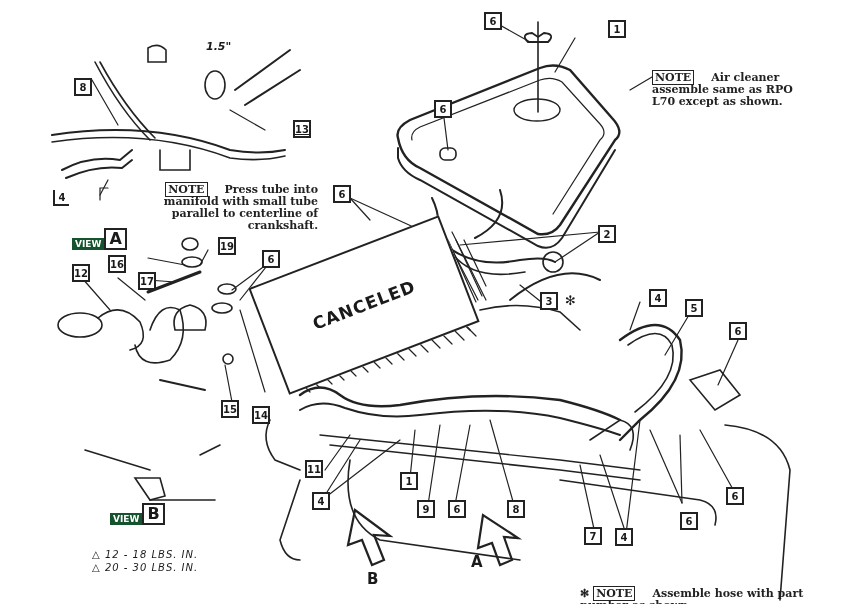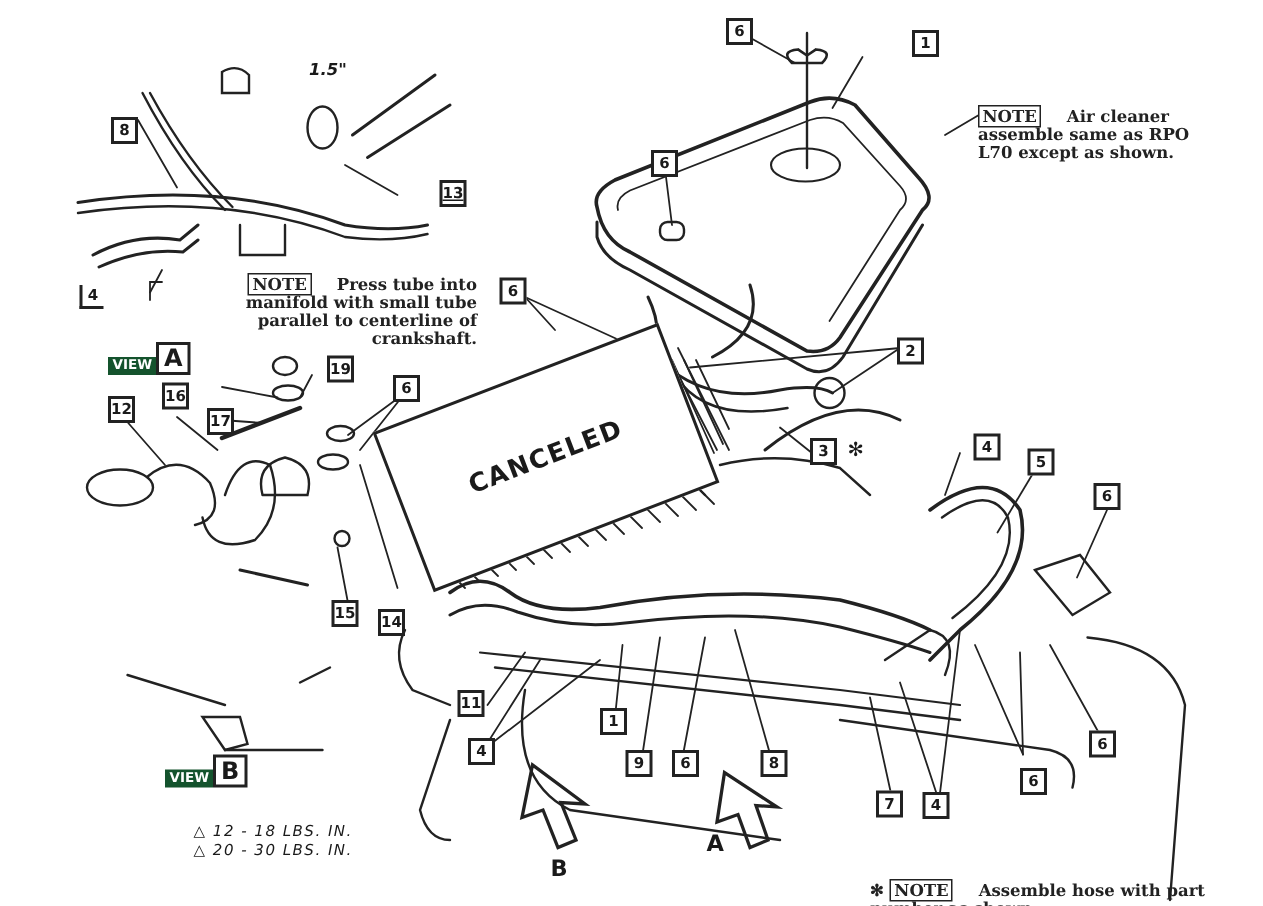--- a/index.html
+++ b/index.html
@@ -11,21 +11,21 @@
              display:flex; align-items:center; justify-content:center; box-sizing:border-box; }
   .note { position:absolute; font:bold 11px/12px "DejaVu Serif", serif; color:#222; }
   .note .tag { border:1.5px solid #222; padding:0 2px; font-weight:bold; margin-right:17px; }
   .view { position:absolute; display:flex; align-items:flex-end; }
   .view .vw { background:#14532d; color:#fff; font:bold 9px "DejaVu Sans", sans-serif; padding:1px 3px; }
   .view .vl { border:2px solid #222; font:bold 16px "DejaVu Sans", sans-serif; padding:0 3px; line-height:18px; background:#fff; }
   .canceled { position:absolute; left:262px; top:248px; width:200px; height:110px;
               transform:rotate(-21deg); transform-origin:center; border:2px solid #222; background:#fff;
               display:flex; align-items:center; justify-content:center;
               font:bold 17px "DejaVu Sans", sans-serif; letter-spacing:1px; }
-  .torque { position:absolute; font:italic 10px/13px "DejaVu Sans", sans-serif; letter-spacing:1px;margin-left:37px; }
+  .torque { position:absolute; font:italic 10px/13px "DejaVu Sans", sans-serif; letter-spacing:1px; }
   .arrowlbl { position:absolute; font:bold 15px "DejaVu Sans", sans-serif; }
   .dim { position:absolute; font:italic bold 11px "DejaVu Sans", sans-serif; }
 </style>
 </head>
 <body>
 
 <svg id="art" viewBox="0 0 842 604" xmlns="http://www.w3.org/2000/svg" fill="none" stroke="#222" stroke-width="1.6" stroke-linecap="round">
 
   <g>
     <path d="M398 138 Q395 128 410 120 L540 68 Q555 62 570 70 L612 118 Q625 132 615 140 L560 225 Q552 236 538 234 L420 168 Q402 160 398 138 Z" stroke-width="2.4"></path>

